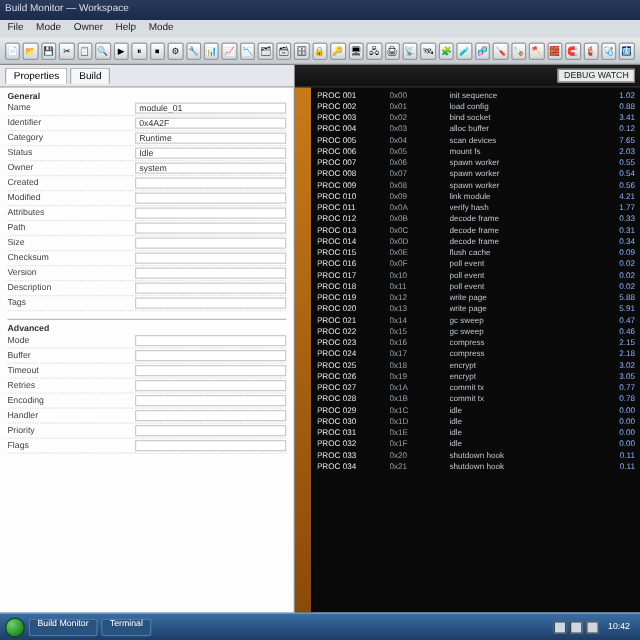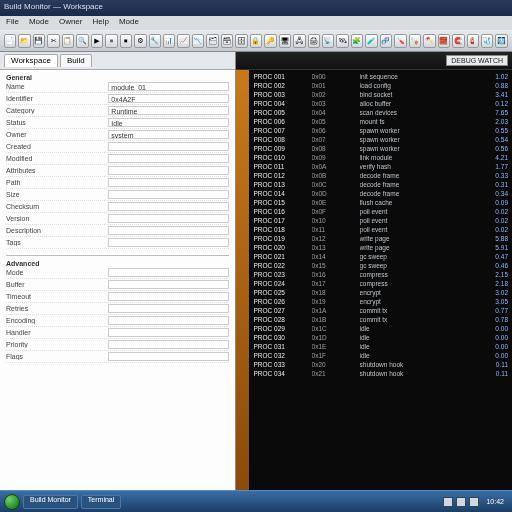--- a/index.html
+++ b/index.html
@@ -88,21 +88,21 @@
       <div class="tool">🧱</div>
       <div class="tool">🧲</div>
       <div class="tool">🧯</div>
       <div class="tool">🩺</div>
       <div class="tool">🩻</div>
     </div>
 
   <div class="content">
     <div class="left">
       <div class="tabstrip" id="tabs">
-          <div class="tab active">Workspace</div>
+          <div class="tab active">Properties</div>
           <div class="tab">Build</div>
         </div>
       <div class="form">
         <div style="font-weight:bold;">General</div>
         <div id="rowsA">
             <div class="row">
               <div class="lbl">Name</div>
               <div class="val">module_01</div>
             </div>
             <div class="row">

